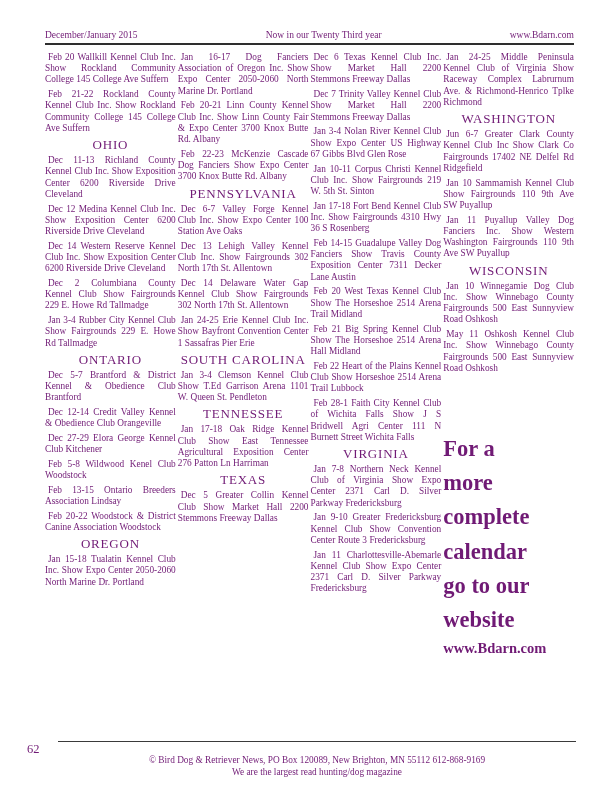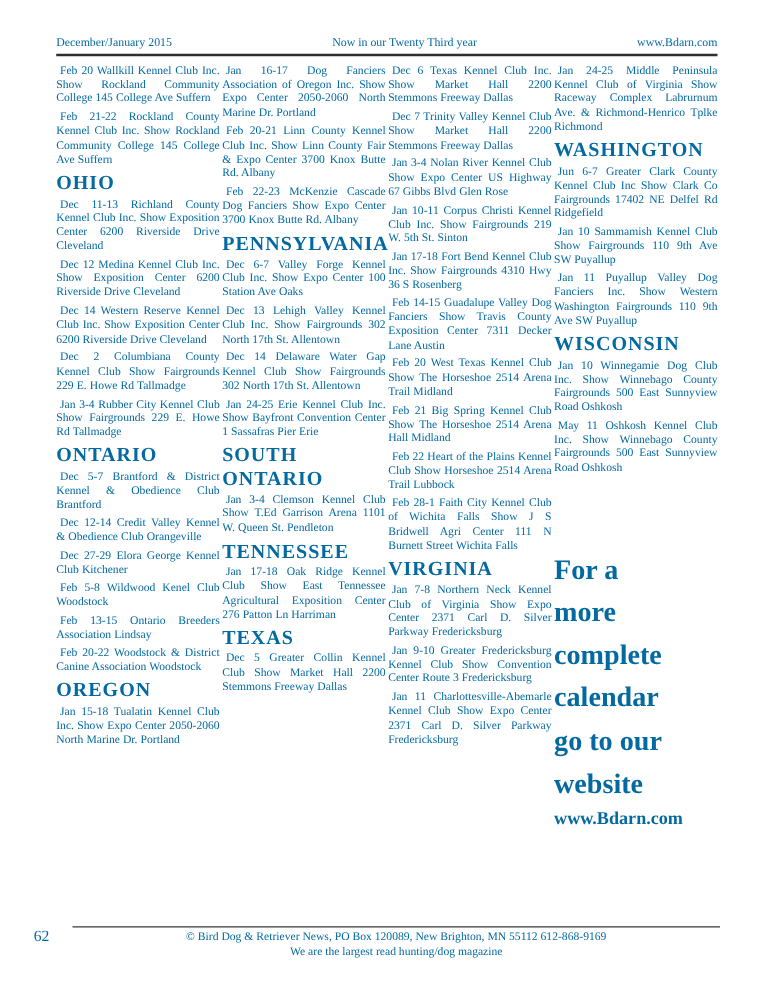--- a/index.html
+++ b/index.html
@@ -1,44 +1,44 @@
 <!DOCTYPE html>
 <html><head>
 <meta charset="utf-8">
 <style>
   * { margin:0; padding:0; box-sizing:border-box; }
   html,body { width:612px; height:792px; }
   body { background:#e8e8e8; }
   .page {
     position:relative; width:612px; height:792px; overflow:hidden;
-    background:#ffffff; color:#0369a1;
+    background:#ffffff; color:#701a75;
     font-family:"Liberation Serif", serif;
     padding:30px 38px 0 45px;
   }
   .masthead {
     display:flex; justify-content:space-between; align-items:flex-end;
     font-size:9.5px; padding-bottom:3px;
     border-bottom:2.5px solid #2e2e2e;
   }
   .columns { display:flex; gap:2px; margin-top:7px; }
   .col { flex:1 1 0; min-width:0; }
   .entry {
     font-size:9.3px; line-height:1.21; text-align:justify;
     text-indent:3px; margin-bottom:3.5px; word-spacing:0.1px;
   }
   .state-heading {
-    font-size:16px; font-weight:bold; text-align:left;
+    font-size:13px; font-weight:normal; text-align:center;
     letter-spacing:0.8px; line-height:1.15; margin:4px 0 2px;
   }
   .promo { margin-top:58px; text-align:left; }
   .promo-line { font-size:22.5px; font-weight:bold; line-height:1.52; }
   .promo-url { font-size:14.5px; font-weight:bold; margin-top:3px; }
   .footer {
     position:absolute; left:58px; right:36px; top:741px;
-    border-top:1.5px solid #3a3a3a; padding-top:2px;
+    border-top:1.5px solid #3a3a3a; padding-top:12px;
     text-align:center; font-size:9.3px; line-height:1.3;
   }
   .page-number { position:absolute; left:27px; top:742px; font-size:12.5px; }
 </style>
 </head>
 <body>
 
 <div class="page">
 
   <header class="masthead">
@@ -72,21 +72,21 @@
     <div class="col">
       <div>
           <div class="entry">Jan 16-17 Dog Fanciers Association of Oregon Inc. Show Expo Center 2050-2060 North Marine Dr. Portland</div>
           <div class="entry">Feb 20-21 Linn County Kennel Club Inc. Show Linn County Fair &amp; Expo Center 3700 Knox Butte Rd. Albany</div>
           <div class="entry">Feb 22-23 McKenzie Cascade Dog Fanciers Show Expo Center 3700 Knox Butte Rd. Albany</div>
           <div class="state-heading">PENNSYLVANIA</div>
           <div class="entry">Dec 6-7 Valley Forge Kennel Club Inc. Show Expo Center 100 Station Ave Oaks</div>
           <div class="entry">Dec 13 Lehigh Valley Kennel Club Inc. Show Fairgrounds 302 North 17th St. Allentown</div>
           <div class="entry">Dec 14 Delaware Water Gap Kennel Club Show Fairgrounds 302 North 17th St. Allentown</div>
           <div class="entry">Jan 24-25 Erie Kennel Club Inc. Show Bayfront Convention Center 1 Sassafras Pier Erie</div>
-          <div class="state-heading">SOUTH ONTARIO</div>
+          <div class="state-heading">SOUTH CAROLINA</div>
           <div class="entry">Jan 3-4 Clemson Kennel Club Show T.Ed Garrison Arena 1101 W. Queen St. Pendleton</div>
           <div class="state-heading">TENNESSEE</div>
           <div class="entry">Jan 17-18 Oak Ridge Kennel Club Show East Tennessee Agricultural Exposition Center 276 Patton Ln Harriman</div>
           <div class="state-heading">TEXAS</div>
           <div class="entry">Dec 5 Greater Collin Kennel Club Show Market Hall 2200 Stemmons Freeway Dallas</div>
         </div>
     </div>
     <div class="col">
       <div>
           <div class="entry">Dec 6 Texas Kennel Club Inc. Show Market Hall 2200 Stemmons Freeway Dallas</div>

